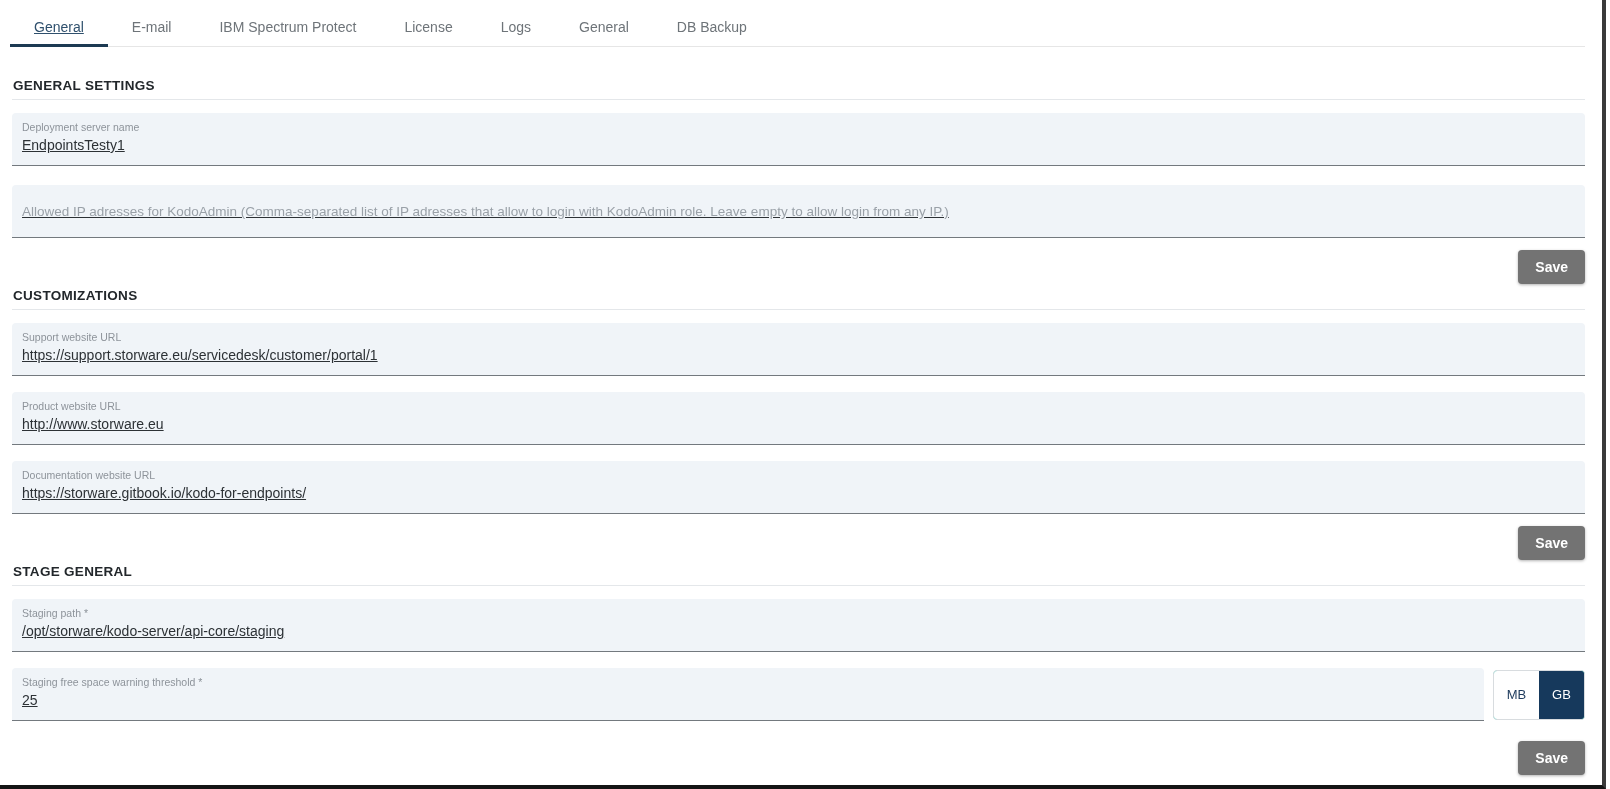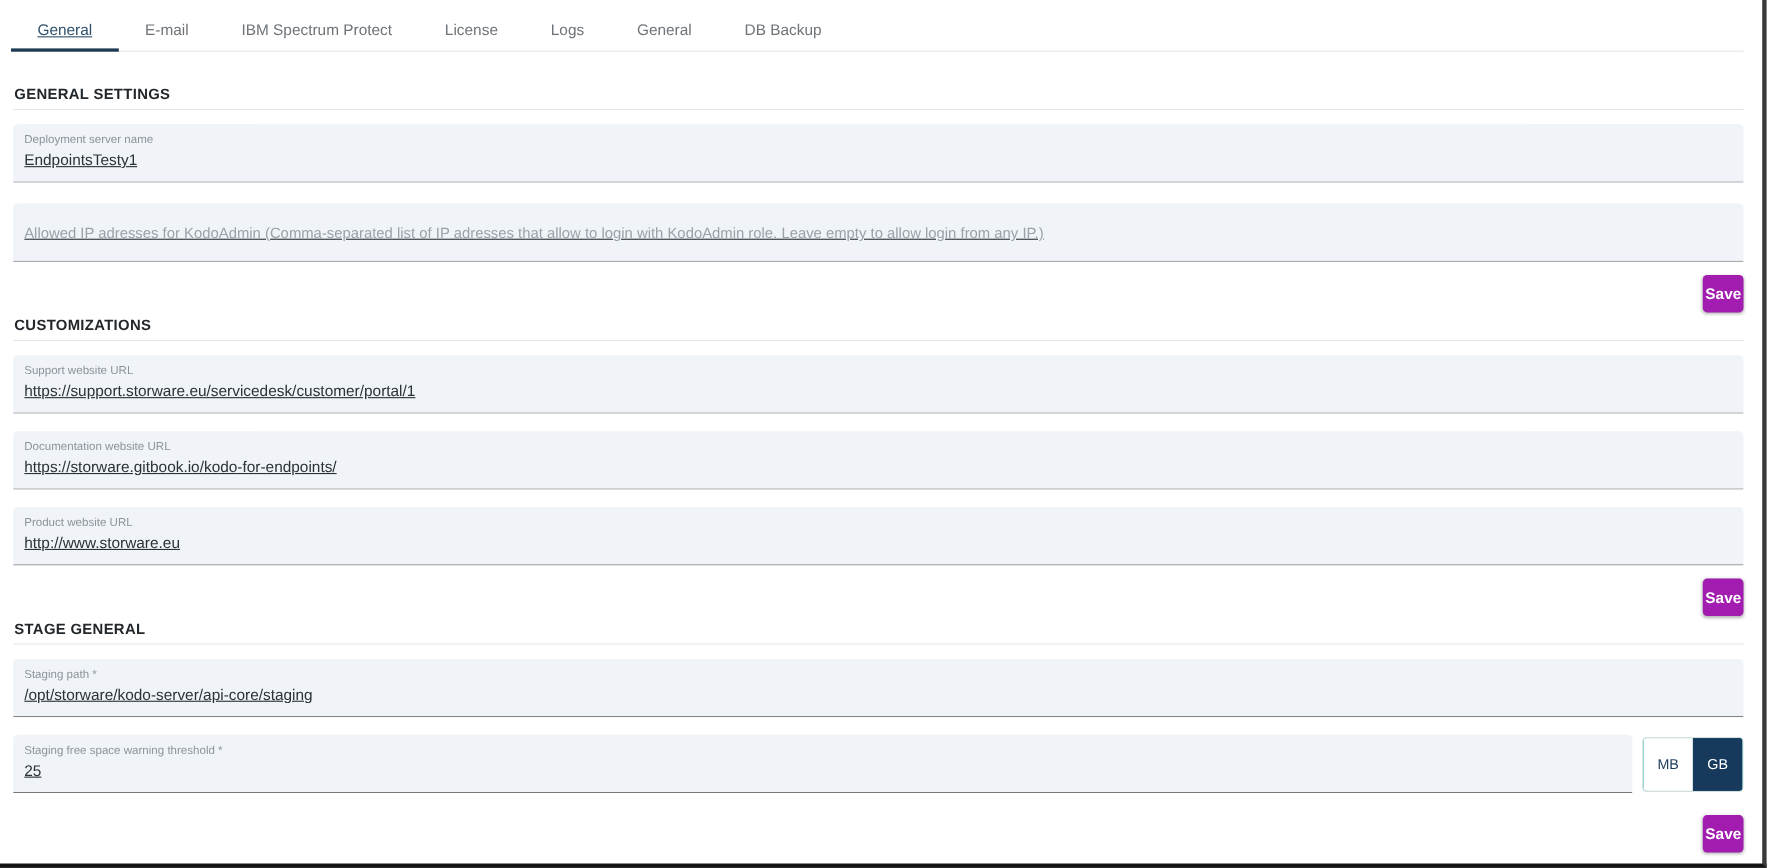--- a/index.html
+++ b/index.html
@@ -91,29 +91,29 @@
 
   .mt16 { margin-top: 16px; }
 
   .save-row {
     display: flex;
     justify-content: flex-end;
     margin: 12px 0 4px 0;
   }
   .save-row.last { margin-top: 20px; }
   .save-btn {
-    background: #a21caf;
+    background: #737373;
     border: none;
     border-radius: 4px;
     color: #ffffff;
     font-family: "Liberation Sans", sans-serif;
     font-weight: 700;
     font-size: 14px;
     height: 34px;
-    padding: 0 2px;
+    padding: 0 17px;
     cursor: pointer;
     box-shadow: 0 1px 3px rgba(0,0,0,0.3);
   }
 
   
   .field-row {
     display: flex;
     align-items: center;
     gap: 9px;
     margin-top: 16px;
@@ -180,27 +180,27 @@
     <div class="section">
       <h2 class="section-title">CUSTOMIZATIONS</h2>
       <hr class="rule">
 
       <div class="field">
         <span class="flabel">Support website URL</span>
         <input class="fvalue" type="text" value="https://support.storware.eu/servicedesk/customer/portal/1" style="">
       </div>
 
       <div class="field mt16">
+        <span class="flabel">Product website URL</span>
+        <input class="fvalue" type="text" value="http://www.storware.eu" style="">
+      </div>
+
+      <div class="field mt16">
         <span class="flabel">Documentation website URL</span>
         <input class="fvalue" type="text" value="https://storware.gitbook.io/kodo-for-endpoints/" style="">
-      </div>
-
-      <div class="field mt16">
-        <span class="flabel">Product website URL</span>
-        <input class="fvalue" type="text" value="http://www.storware.eu" style="">
       </div>
 
       <div class="save-row">
         <button class="save-btn">Save</button>
       </div>
     </div>
 
     <div class="section">
       <h2 class="section-title">STAGE GENERAL</h2>
       <hr class="rule">

